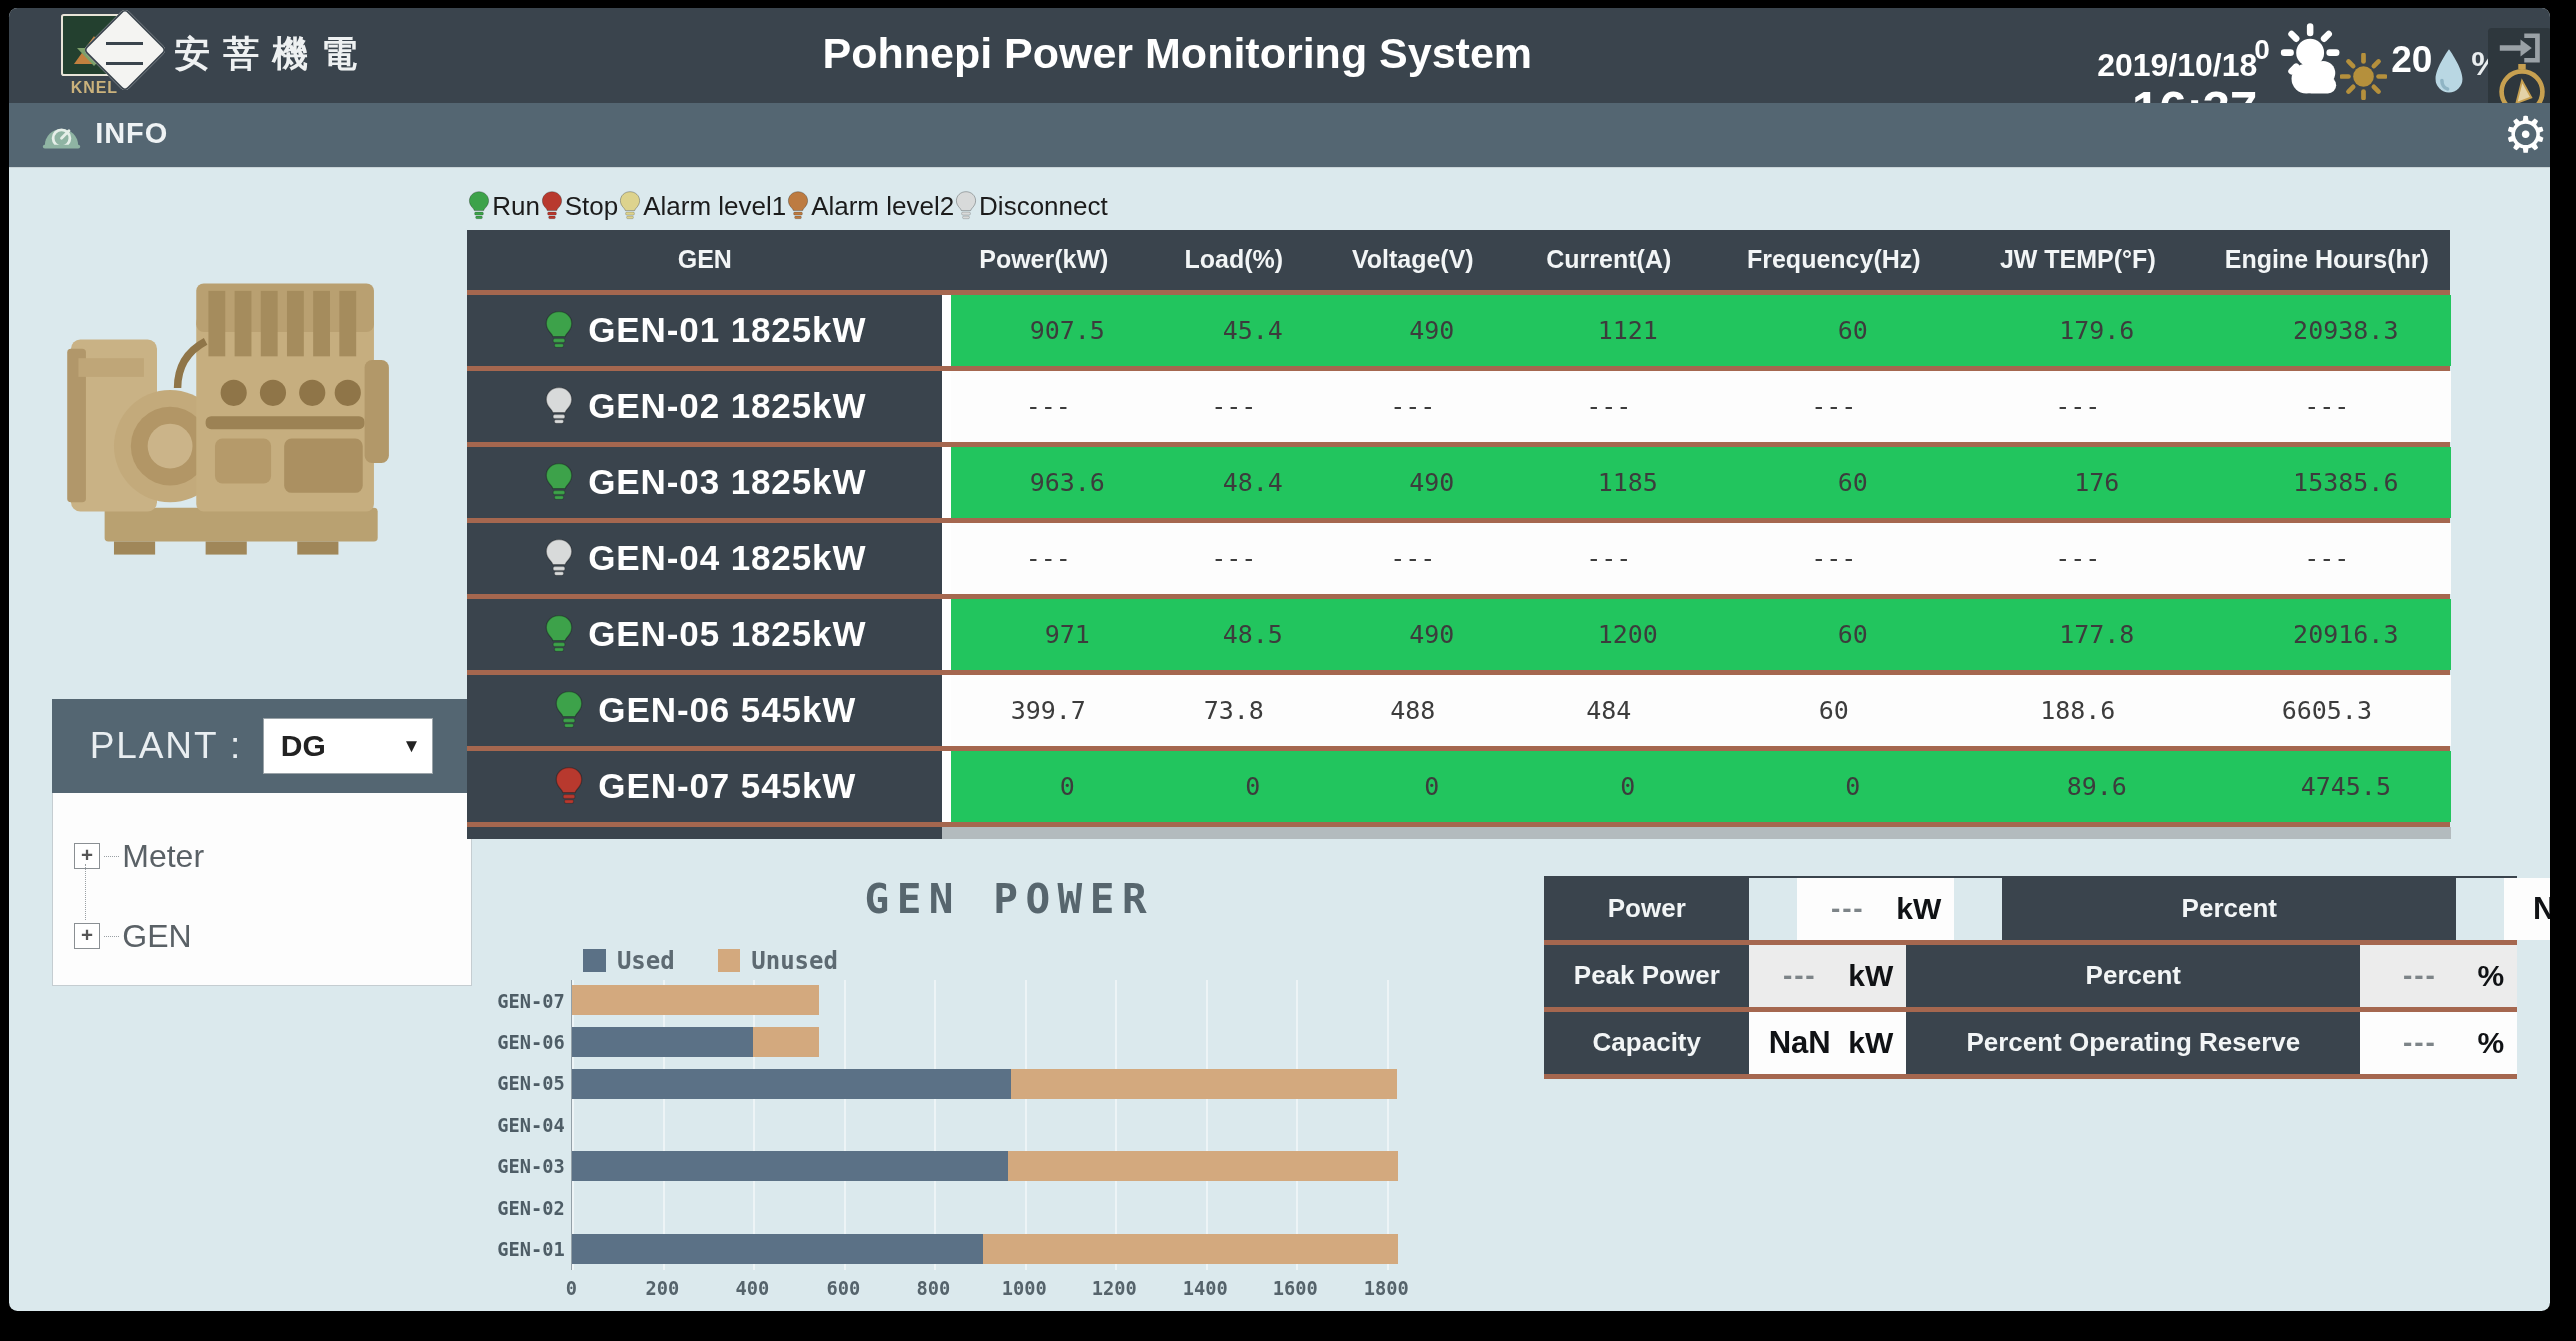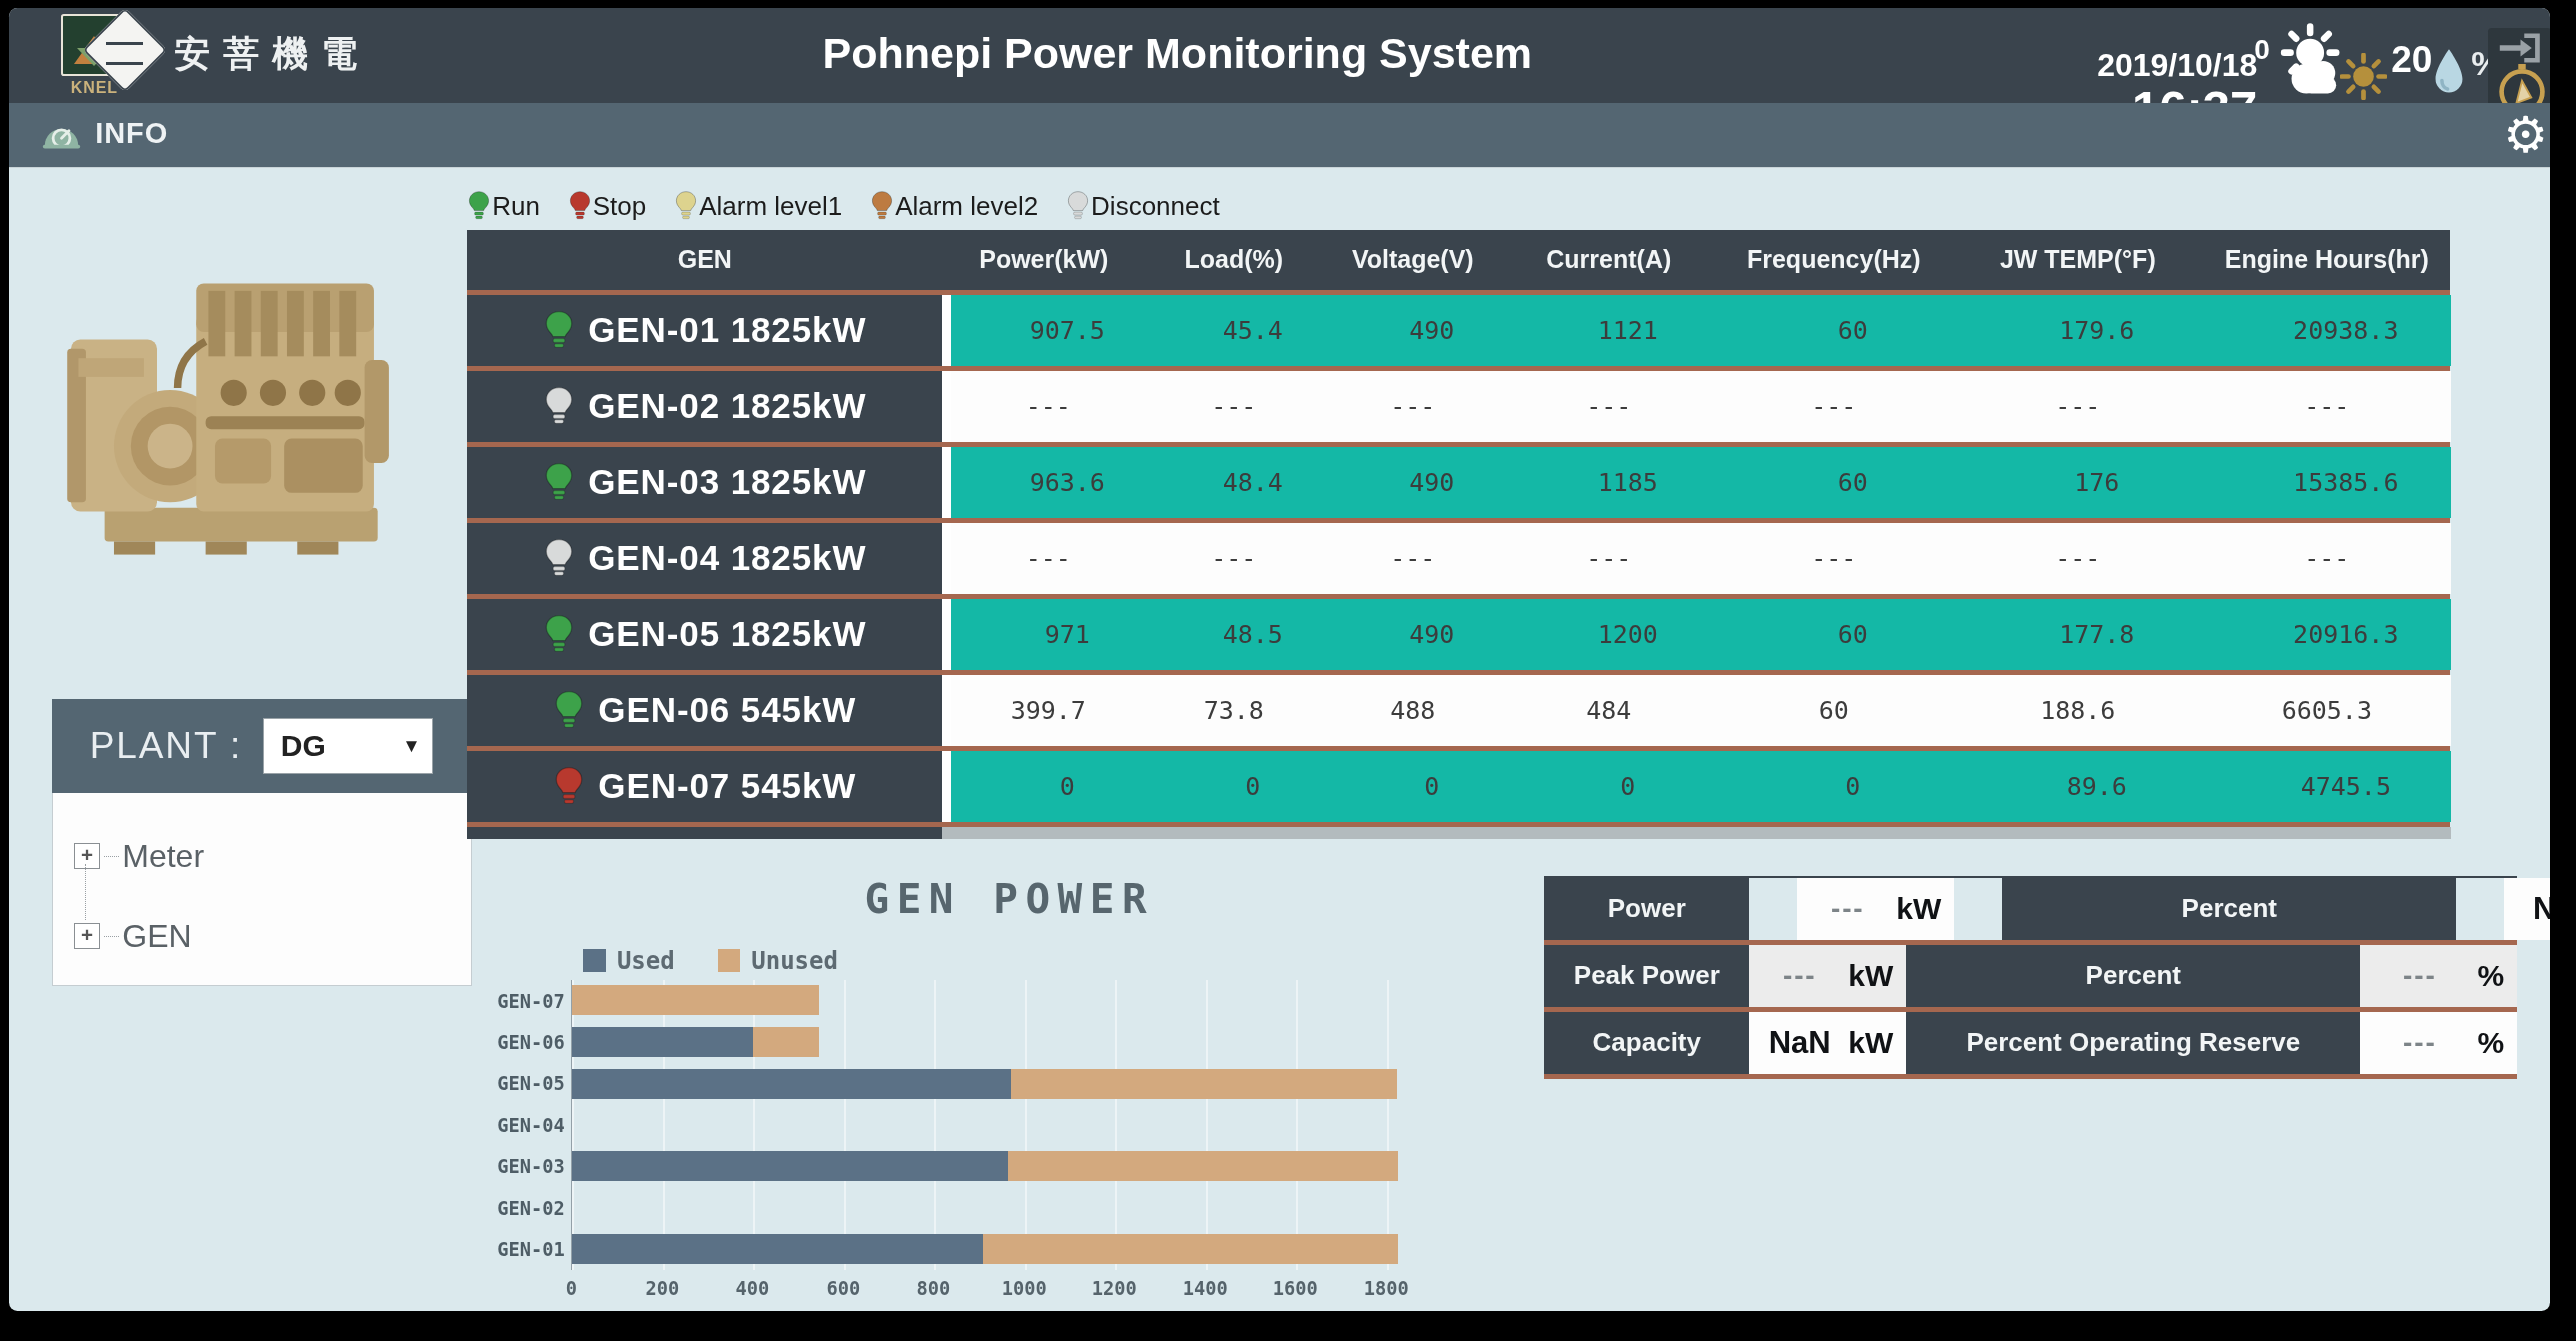--- a/index.html
+++ b/index.html
@@ -44,37 +44,37 @@
   .plant-select .val{font-size:30px;color:#222;font-weight:bold;}
   .plant-select .arr{font-size:18.7px;color:#222;}
   .tree-box{position:absolute;left:43px;top:785px;width:418px;height:192px;background:#fdfdfd;border:0.9px solid #c5cdd1;border-top:none;}
   .tree-item{position:absolute;left:20.6px;display:flex;align-items:center;gap:3.7px;cursor:pointer;}
   .tree-item .plus{width:24px;height:24px;border:1.9px solid #8a8f93;background:#fff;color:#555;font-size:20.6px;line-height:21.5px;text-align:center;font-weight:bold;}
   .tree-item .dash{width:15px;border-top:1.9px dotted #9aa0a4;}
   .tree-item .tlabel{font-size:32px;color:#5a6166;}
   .tree-vline{position:absolute;left:32px;top:71px;height:56px;border-left:1.9px dotted #9aa0a4;}
 
   
-  .legend-row{position:absolute;left:458px;top:178px;height:41px;display:flex;align-items:center;gap:28px;}
+  .legend-row{position:absolute;left:458px;top:178px;height:41px;display:flex;align-items:center;}
   .lg-item{display:flex;align-items:center;}
   .lg-item .bulb{width:24px;height:32px;margin-right:0.9px;}
   .lg-label{font-size:26px;color:#1c1c1c;}
 
   
   .gtable{position:absolute;left:458px;top:222px;width:1983px;}
   .ghead,.trow{display:grid;grid-template-columns:475px 203px 177px 181px 211px 239px 249px 249px;}
   .ghead{background:#3a444d;height:60px;}
   .ghead .hcell{color:#f2f5f6;font-size:25px;font-weight:bold;display:flex;align-items:center;justify-content:center;}
   .trow{border-top:5.6px solid #a5674f;height:71px;}
   .trow .tcell{display:flex;align-items:center;justify-content:center;}
   .tcell.label{background:#3a444d;gap:13px;cursor:pointer;}
   .tcell.label .bulb{width:32px;height:41px;}
   .gname{color:#fff;font-size:35px;font-weight:bold;letter-spacing:0.9px;}
   .tcell.num{font-family:"DejaVu Sans Mono",monospace;font-size:25px;color:#3c3c3c;}
-  .trow.odd .tcell.num{background:#14b8a6;padding-left:38px;}
+  .trow.odd .tcell.num{background:#22c55e;padding-left:38px;}
   .trow.even .tcell.num{background:#fdfdfd;}
   .tcell.num.first{border-left:9.3px solid #fff;}
   .gt-footer{height:12px;display:grid;grid-template-columns:475px 1509px;border-top:5.6px solid #a5674f;}
   .gt-footer .fl{background:#3a444d;}
   .gt-footer .fr{background:#b3bbbe;}
 
   
   .chart{position:absolute;left:495px;top:862px;width:944px;height:439px;font-family:"DejaVu Sans Mono",monospace;}
   .chart-title{position:absolute;left:505px;top:5.6px;transform:translateX(-50%);font-size:41px;color:#57666e;letter-spacing:7.5px;font-weight:bold;}
   .chart-legend{position:absolute;left:79px;top:77px;display:flex;gap:43px;}

